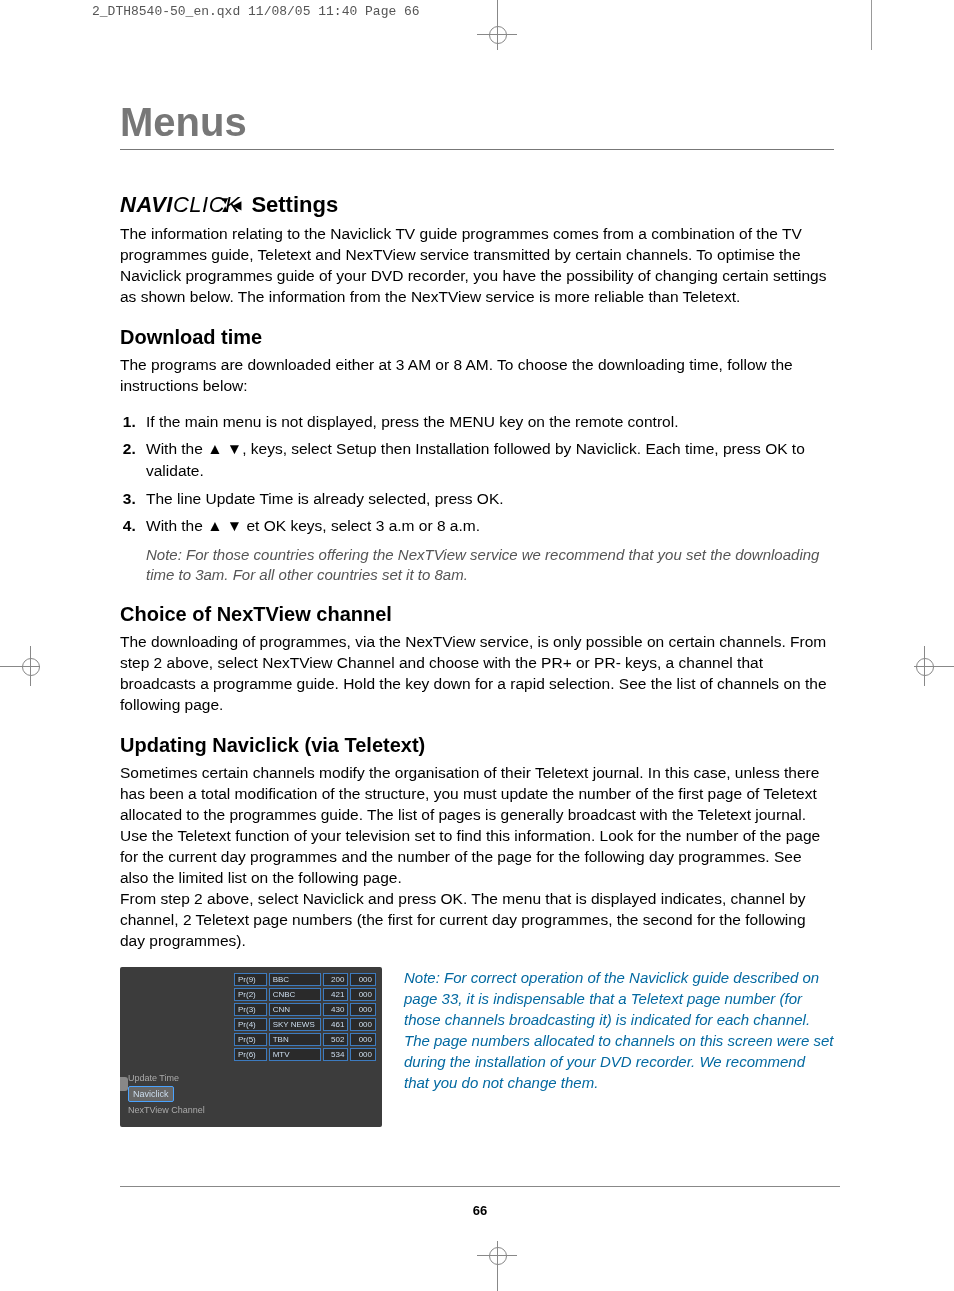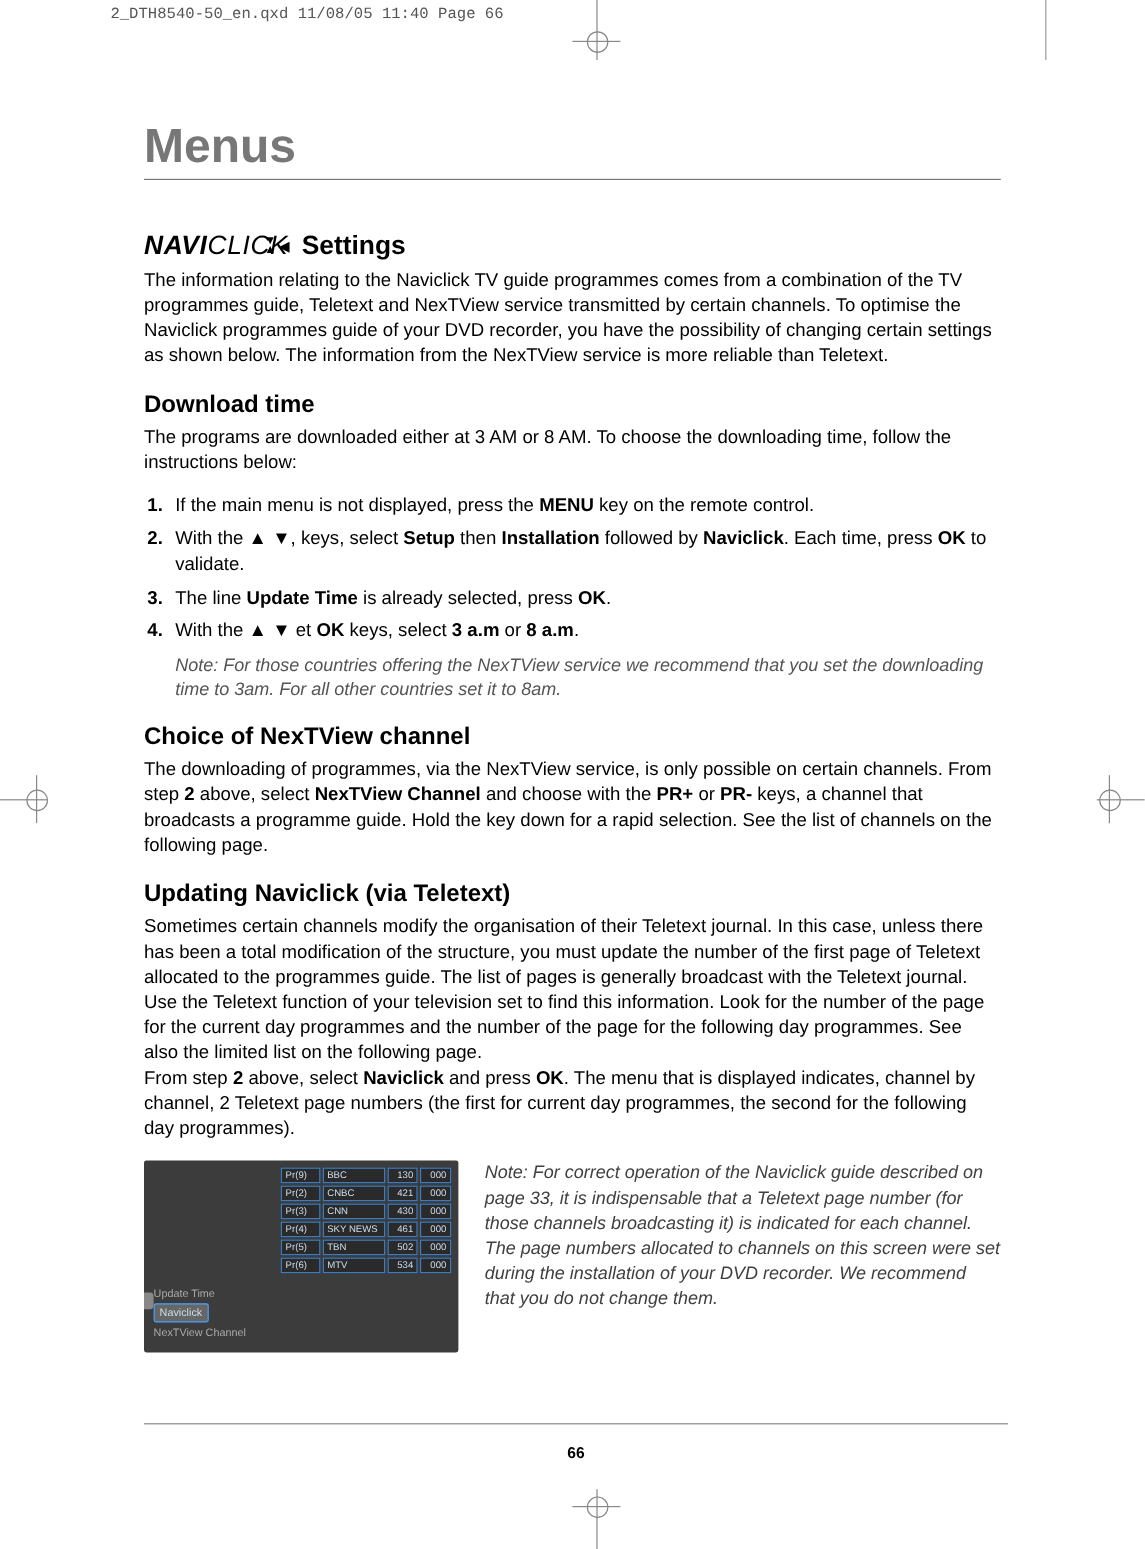--- a/index.html
+++ b/index.html
@@ -123,21 +123,21 @@
   ol.steps li::marker {
     font-weight: bold;
   }
   .note-italic {
     font-style: italic;
     color: #555;
     font-size: 15px;
     line-height: 1.35;
     margin: 2px 0 12px 26px;
   }
-  .bold { font-weight: bold; }
+  .bold { font-weight: normal; }
 
   .fig-row {
     display: flex;
     gap: 22px;
     margin-top: 14px;
     align-items: flex-start;
   }
   .fig {
     width: 262px;
     height: 160px;
@@ -160,21 +160,21 @@
   }
   .fig-table .row {
     display:flex; gap:2px; margin-bottom:2px;
   }
   .fig-table .cell {
     background:#2a2a2a; border:1px solid #3d7bbf; padding:1px 3px; white-space:nowrap;
   }
   .fig-table .c1{width:28px;} .fig-table .c2{width:50px;} .fig-table .c3{width:20px; text-align:right;} .fig-table .c4{width:20px; text-align:right;}
   .fig-caption {
     font-style: italic;
-    color: #404040;
+    color: #0369a1;
     font-size: 15px;
     line-height: 1.4;
     flex: 1;
   }
   .page-num {
     text-align: center;
     font-weight: bold;
     font-size: 13px;
     border-top: 1px solid #888;
     width: 720px;
@@ -266,21 +266,21 @@
         <div class="fig-tab"></div>
         <div class="fig-side">
           <div>Update Time</div>
           <div class="hl">Naviclick</div>
           <div>NexTView Channel</div>
         </div>
         <div class="fig-table">
           <div class="row">
               <div class="cell c1">Pr(9)</div>
               <div class="cell c2">BBC</div>
-              <div class="cell c3">130</div>
+              <div class="cell c3">200</div>
               <div class="cell c4">000</div>
             </div>
           <div class="row">
               <div class="cell c1">Pr(2)</div>
               <div class="cell c2">CNBC</div>
               <div class="cell c3">421</div>
               <div class="cell c4">000</div>
             </div>
           <div class="row">
               <div class="cell c1">Pr(3)</div>

